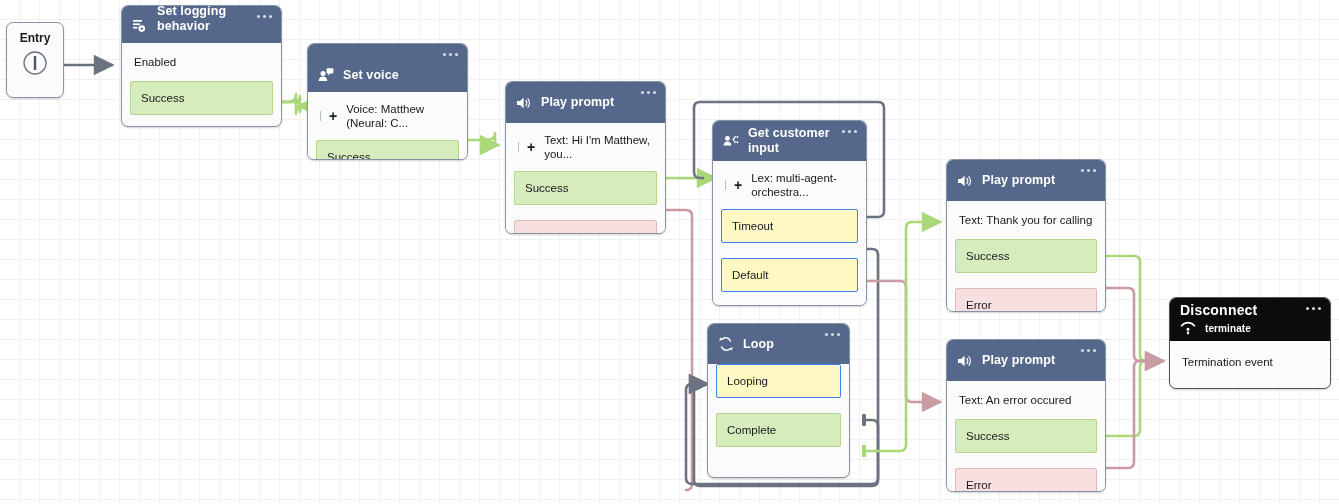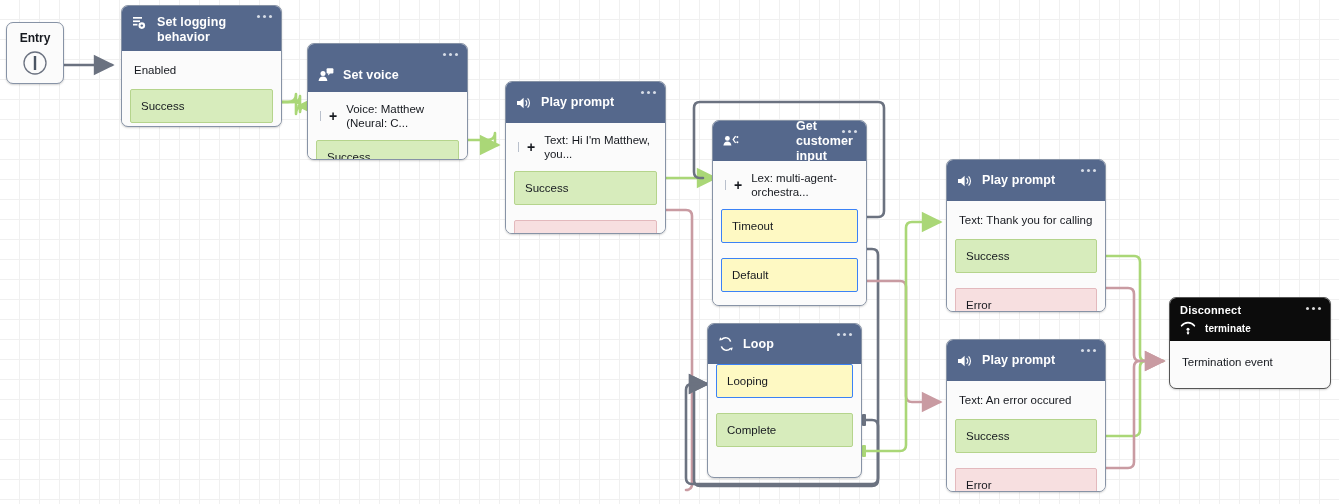--- a/index.html
+++ b/index.html
@@ -51,21 +51,21 @@
   }
   .head-ico svg{display:block;}
   .head-title{ letter-spacing:.1px; }
   .dots{
     position:absolute;right:9px;top:9px;
     display:flex;gap:3px;
   }
   .dots i{width:3px;height:3px;border-radius:50%;background:#d7dde7;display:block;}
   .node-head.black .dots i{background:#d9d9d9;}
   .disc-label{
-    font-size:11px;font-weight:bold;color:#ffffff;
+    font-size:14px;font-weight:bold;color:#ffffff;
     line-height:11px;margin-bottom:4px;letter-spacing:.2px;
   }
   .disc-row{display:flex;align-items:center;}
   .disc-row .head-title{font-size:10px;}
 
   .node-body{background:#fbfbfb;padding:0;}
   .row{
     font-size:11.5px;
     color:#16191f;
     line-height:14px;
@@ -165,32 +165,32 @@
       <rect x="1102" y="430" width="4" height="12" rx="1"></rect>
     </g>
     <g fill="#c99ba2">
       <rect x="662" y="204" width="4" height="12" rx="1"></rect>
       <rect x="862" y="275" width="4" height="12" rx="1"></rect>
       <rect x="1102" y="282" width="4" height="12" rx="1"></rect>
       <rect x="1102" y="462" width="4" height="12" rx="1"></rect>
     </g>
   </svg>
 
-  <div class="entry" style="left:6px;top:22px;width:58px;height:62px;">
+  <div class="entry" style="left:6px;top:22px;width:58px;height:76px;">
     <div class="entry-label">Entry</div>
     <div class="entry-ico">
       <svg width="28" height="28" viewBox="0 0 28 28">
         <circle cx="14" cy="14" r="11" fill="none" stroke="#6b7280" stroke-width="1.3"></circle>
         <line x1="14" y1="7" x2="14" y2="21" stroke="#4b5563" stroke-width="2.4"></line>
       </svg>
     </div>
   </div>
 
   <div class="node" style="left:121px;top:5px;width:161px;height:122px;">
-    <div class="node-head" style="height:45px;">
+    <div class="node-head" style="height:37px;align-items:flex-end;">
       <span class="head-ico">
         <svg width="16" height="16" viewBox="0 0 16 16">
           <rect x="1" y="2" width="9" height="1.7" fill="#fff"></rect>
           <rect x="1" y="5.4" width="7" height="1.7" fill="#fff"></rect>
           <rect x="1" y="8.8" width="4.5" height="1.7" fill="#fff"></rect>
           <circle cx="9.8" cy="10.6" r="3.3" fill="#fff"></circle>
           <circle cx="9.8" cy="10.6" r="1.2" fill="#55688c"></circle>
         </svg>
       </span>
       <span class="head-title">Set logging behavior</span>
@@ -252,21 +252,21 @@
       <div class="row param">
         <span class="plus">+</span>
         <span>Text: Hi I'm Matthew, you...</span>
       </div>
       <div class="row chip green">Success</div>
       <div class="row chip red">Error</div>
     </div>
   </div>
 
   <div class="node" style="left:712px;top:120px;width:155px;height:186px;">
-    <div class="node-head" style="height:40px;align-items:center;gap:48px;">
+    <div class="node-head" style="height:40px;align-items:center;">
       <span class="head-ico">
         <svg width="16" height="16" viewBox="0 0 16 16">
           <circle cx="4.4" cy="5.4" r="2.4" fill="#fff"></circle>
           <path d="M0.4,12.6 C0.7,9.6 2.3,8.4 4.4,8.4 C6.5,8.4 8.1,9.6 8.4,12.6 Z" fill="#fff"></path>
           <path d="M12.6,3.2 L10.2,6.6 L12.6,10" stroke="#fff" stroke-width="1.3" fill="none"></path>
           <circle cx="14.4" cy="4" r="1" fill="#fff"></circle>
           <circle cx="14.4" cy="9.2" r="1" fill="#fff"></circle>
         </svg>
       </span>
       <span class="head-title">Get customer input</span>
@@ -280,21 +280,21 @@
       <div class="row param">
         <span class="plus">+</span>
         <span>Lex: multi-agent-orchestra...</span>
       </div>
       <div class="row chip blue">Timeout</div>
       <div class="row chip blue">Default</div>
       <div class="row chip red">Error</div>
     </div>
   </div>
 
-  <div class="node" style="left:707px;top:323px;width:155px;height:155px;">
+  <div class="node" style="left:707px;top:323px;width:143px;height:155px;">
     <div class="node-head" style="height:40px;align-items:center;">
       <span class="head-ico">
         <svg width="16" height="16" viewBox="0 0 16 16">
           <path d="M12.6,5.6 A5.2,5.2 0 0 0 3.6,3.6" fill="none" stroke="#fff" stroke-width="1.5"></path>
           <path d="M3.4,10.4 A5.2,5.2 0 0 0 12.4,12.4" fill="none" stroke="#fff" stroke-width="1.5"></path>
           <path d="M2.2,1.2 L4.4,4.0 L1.2,4.6 Z" fill="#fff"></path>
           <path d="M13.8,14.8 L11.6,12.0 L14.8,11.4 Z" fill="#fff"></path>
         </svg>
       </span>
       <span class="head-title">Loop</span>

